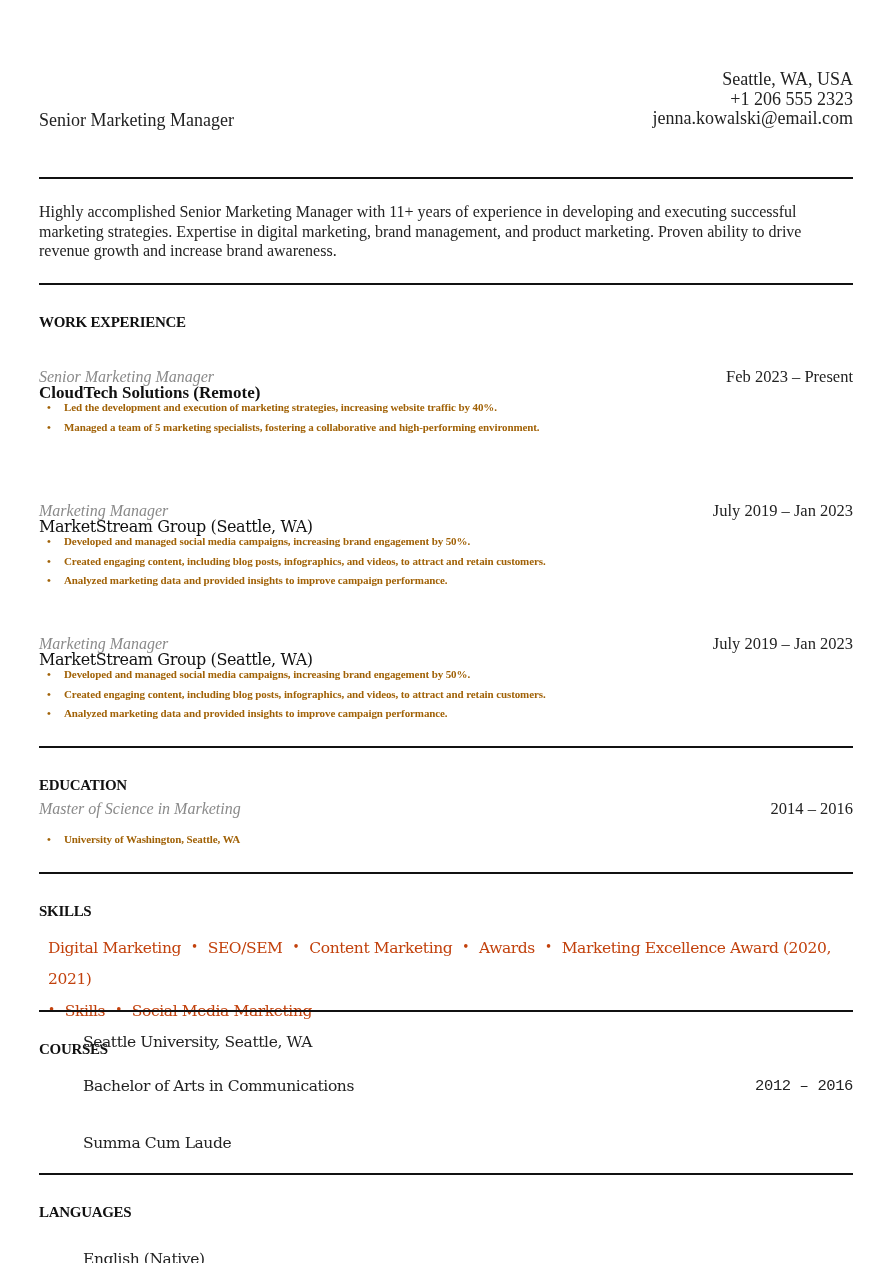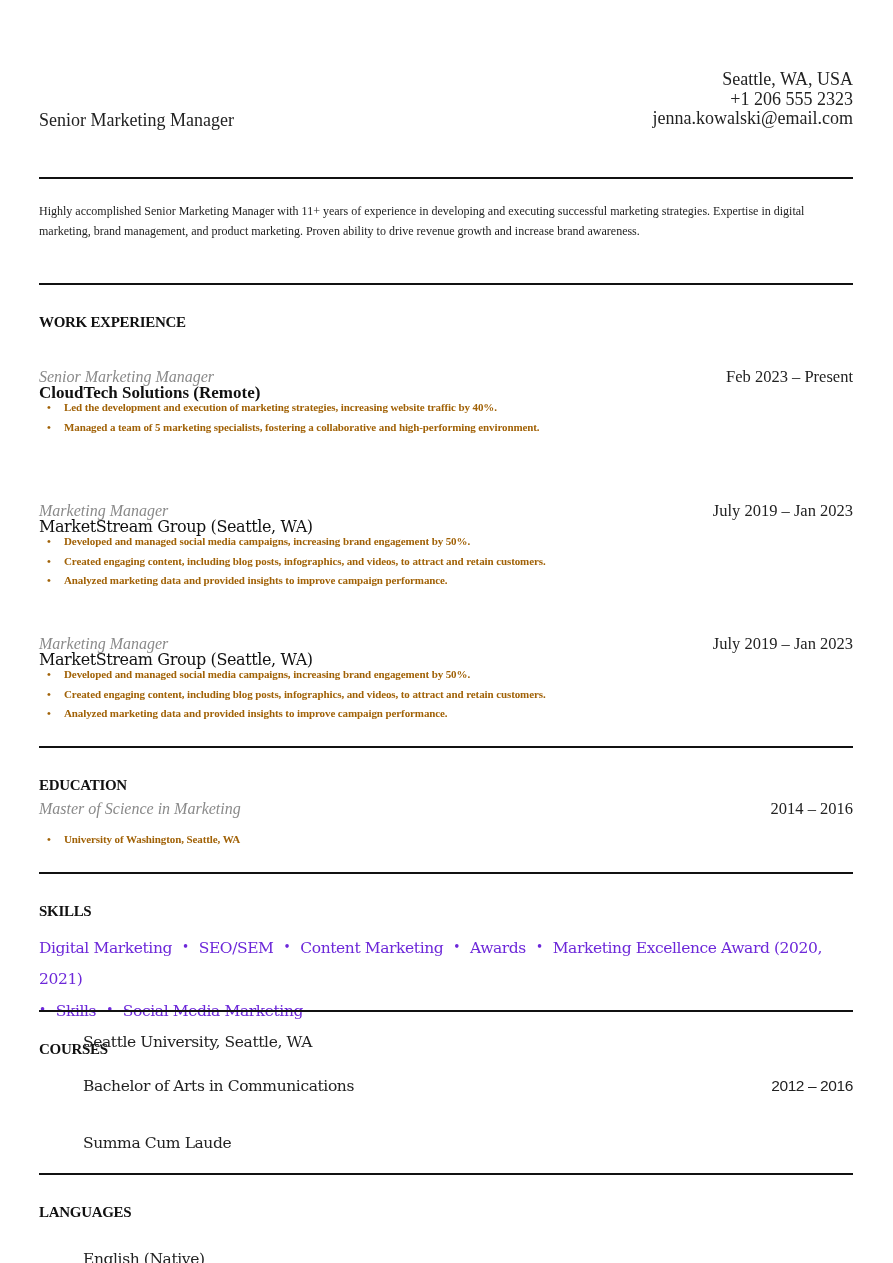--- a/index.html
+++ b/index.html
@@ -10,39 +10,39 @@
 
     
     .header { position: relative; height: 178px; }
     .name { position: absolute; left: -2px; top: 52px; font-size: 50px; font-weight: bold; letter-spacing: -2px; line-height: 56px; color: #111; }
     .subtitle { position: absolute; left: 0; top: 109px; font-size: 18px; line-height: 22px; color: #222; }
     .contact { position: absolute; right: 0; top: 70px; text-align: right; font-size: 18px; line-height: 19.5px; color: #222; }
     .contact div { white-space: nowrap; }
 
     .rule { position: absolute; left: 0; width: 814px; height: 2px; background: #111; }
 
-    .summary { position: absolute; left: 0; top: 202px; width: 814px; font-size: 12px; line-height: 19.6px; color: #222; }
+    .summary { position: absolute; left: 0; top: 202px; width: 814px; font-size: 16px; line-height: 19.6px; color: #222; }
 
     .section-title { position: absolute; left: 0; font-size: 15px; font-weight: bold; letter-spacing: -0.3px; color: #111; line-height: 24px; }
 
     .job-company { position: absolute; left: 0; font-size: 17px; font-weight: bold; color: #111; line-height: 20px; white-space: nowrap; margin-top: 36px; }
     .job-title { position: absolute; left: 0; font-size: 16px; font-style: italic; color: #8a8a8a; line-height: 20px; white-space: nowrap; }
     .job-date { position: absolute; right: 0; font-size: 16.5px; color: #222; line-height: 20px; white-space: nowrap; }
 
     .bullets { position: absolute; left: 8px; width: 810px; list-style: none; }
     .bullets li { position: relative; padding-left: 17px; font-size: 11px; font-weight: bold; line-height: 19.6px; color: #a16207; white-space: nowrap; letter-spacing: -0.1px; }
     .bullets li::before { content: "\2022"; position: absolute; left: 0; top: 0; font-weight: bold; }
 
     .sans { font-family: "DejaVu Serif", "Liberation Serif", serif; }
 
-    .skills { position: absolute; left: 0; width: 814px; font-size: 15.5px; line-height: 31px; color: #6d28d9; font-family: "DejaVu Serif", serif; letter-spacing: -0.4px; }
+    .skills { position: absolute; left: 9px; width: 814px; font-size: 15.5px; line-height: 31px; color: #c2410c; font-family: "DejaVu Serif", serif; letter-spacing: -0.4px; }
     .skills .sep { display: inline-block; margin: 0 10px; font-size: 12px; vertical-align: 2px; }
 
     .course-line { position: absolute; left: 0; font-size: 15.5px; line-height: 20px; color: #222; font-family: "DejaVu Serif", serif; letter-spacing: -0.4px; white-space: nowrap; margin-left: 44px; }
-    .course-date { position: absolute; right: 0; font-size: 15.5px; line-height: 20px; color: #222; font-family: Liberation Sans, sans-serif; letter-spacing: -0.4px; text-align: center; }
+    .course-date { position: absolute; right: 0; font-size: 15.5px; line-height: 20px; color: #222; font-family: Liberation Mono, monospace; letter-spacing: -0.4px; text-align: center; }
   </style>
 </head>
 <body>
 
 <div class="page">
 
   <div class="header">
     <div class="subtitle">Senior Marketing Manager</div>
     <div class="contact">
       <div>Seattle, WA, USA</div>

